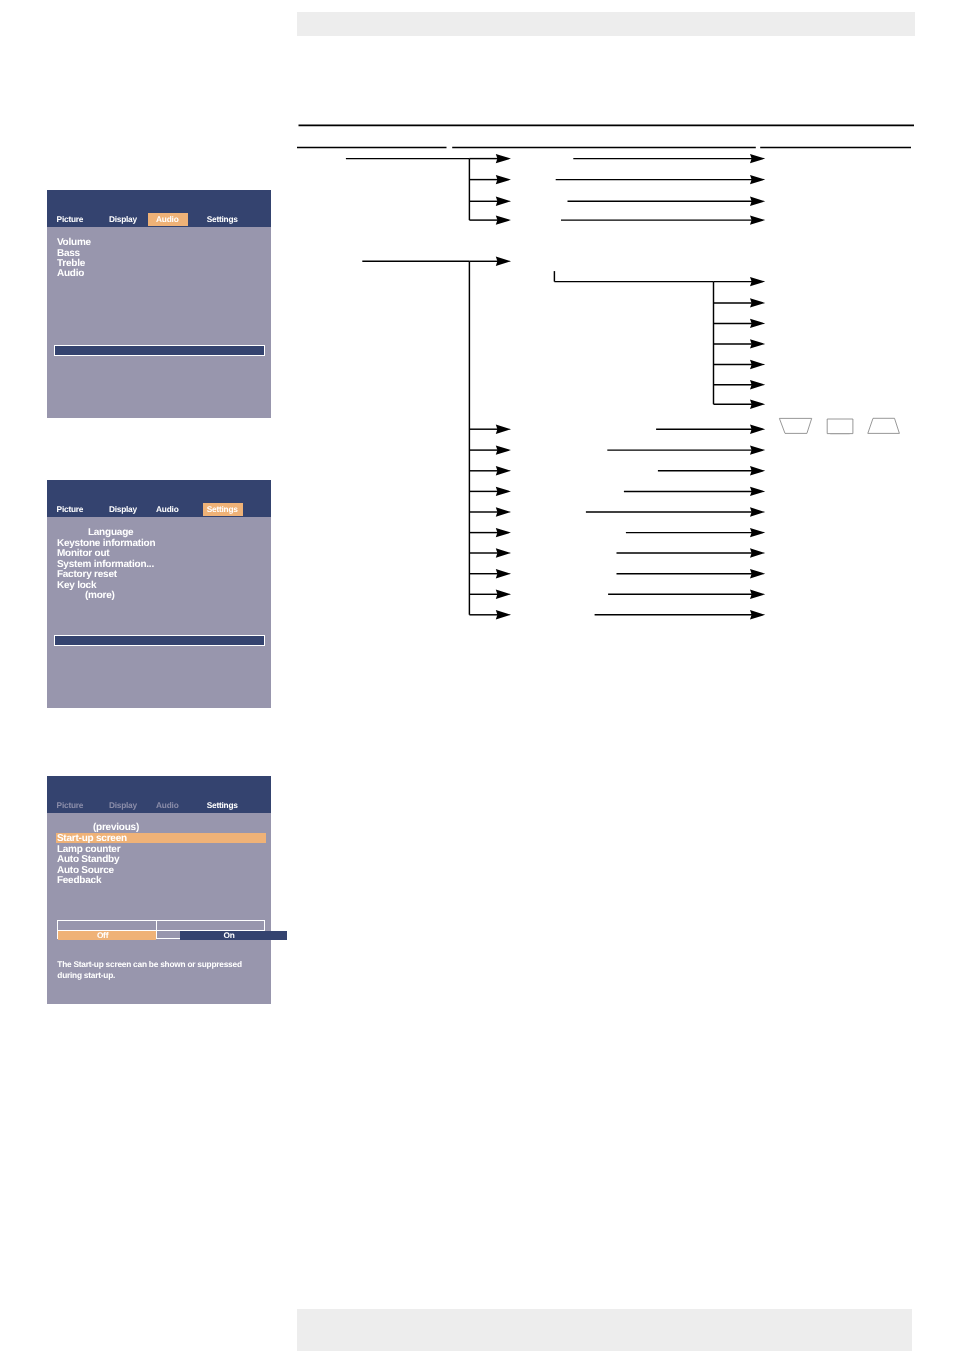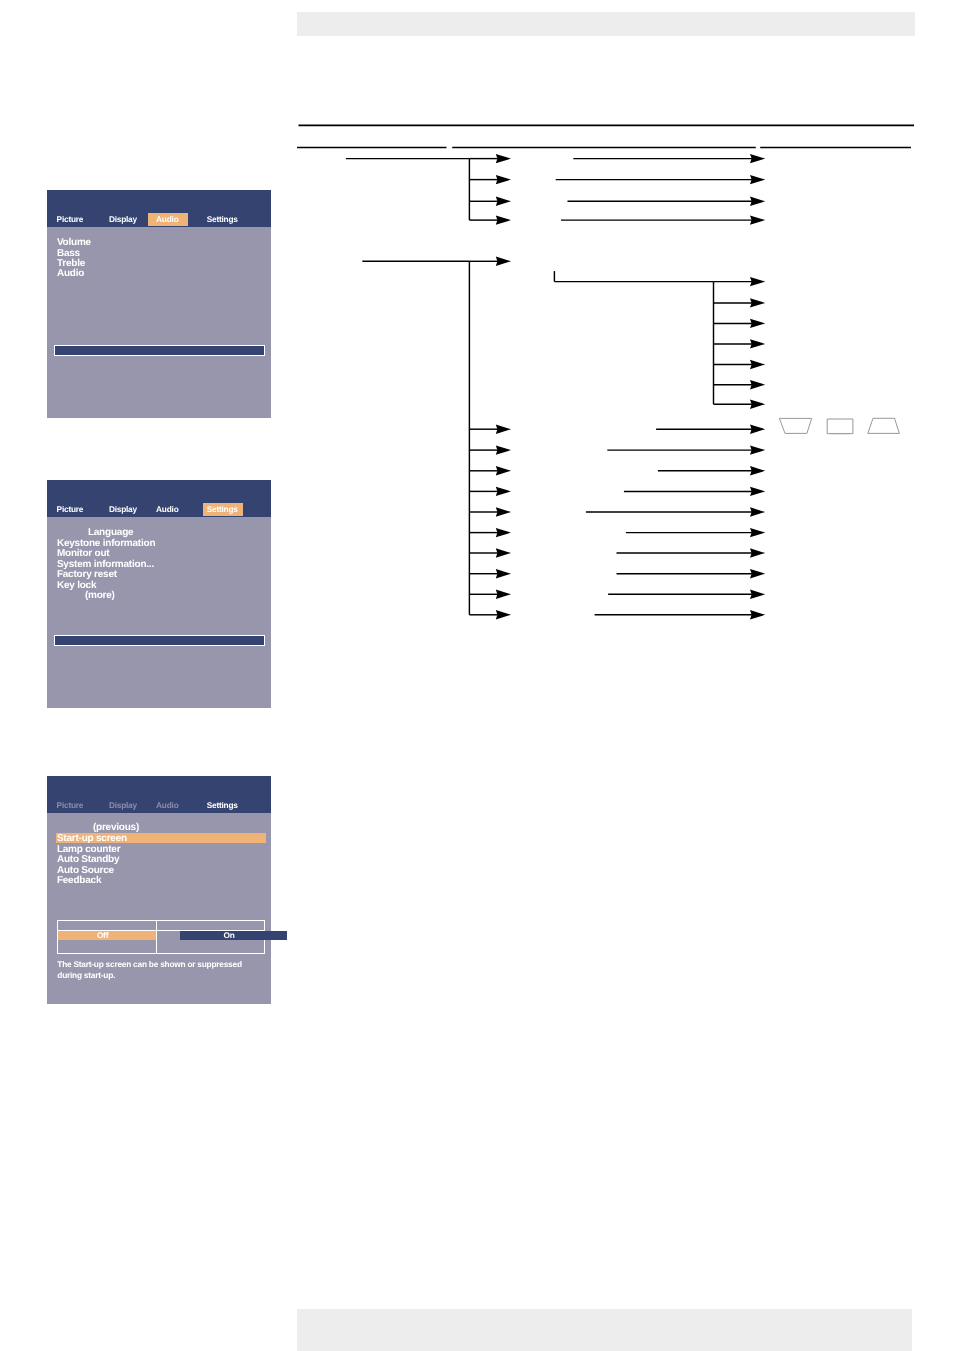--- a/index.html
+++ b/index.html
@@ -79,21 +79,21 @@
     <div class="tab dim" style="left:109.1px;">Audio</div>
     <div class="tab" style="left:159.7px;">Settings</div>
     <div class="rowhl" style="top:57.3px;"></div>
     <div class="item" style="top:47.3px;padding-left:36px;">(previous)</div>
     <div class="item" style="top:58.3px;">Start-up screen</div>
     <div class="item" style="top:68.9px;">Lamp counter</div>
     <div class="item" style="top:79.3px;">Auto Standby</div>
     <div class="item" style="top:90.0px;">Auto Source</div>
     <div class="item" style="top:100.4px;">Feedback</div>
 
-    <div class="optbox" style="top:144px;height:34px;">
+    <div class="optbox" style="top:144px;height:19px;">
       <div class="hdiv" style="top:8.8px;"></div>
       <div class="vdiv" style="left:97.9px;"></div>
       <div class="optcell" style="left:0;width:97.9px;top:9.8px;height:9.1px;background:#efb277;">Off</div>
       <div class="optcell" style="left:98.9px;width:107.1px;top:9.8px;height:9.1px;background:#34436f;margin-left:23px;">On</div>
     </div>
 
     <div class="desc" style="top:183px;">The Start-up screen can be shown or suppressed</div>
     <div class="desc" style="top:194.4px;">during start-up.</div>
   </div>
 

